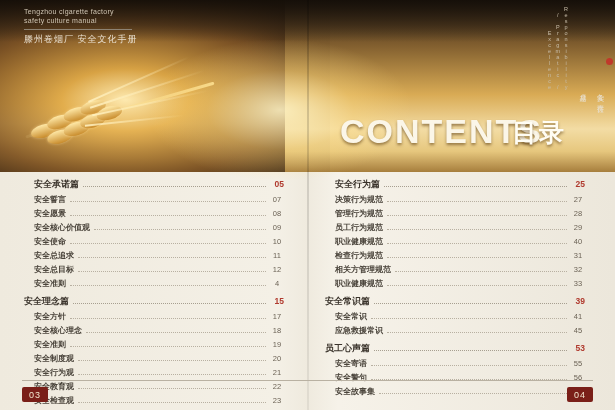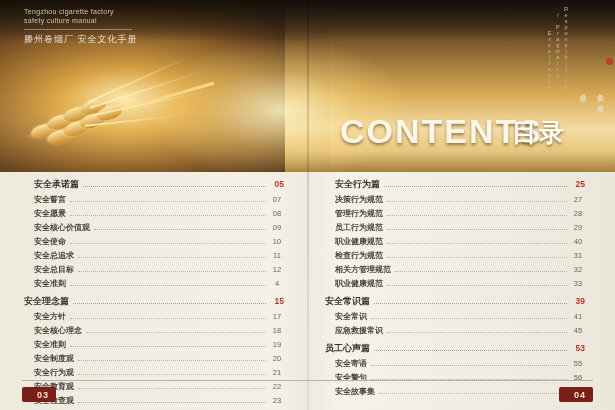--- a/index.html
+++ b/index.html
@@ -114,22 +114,22 @@
     border-bottom:1px dotted #b8b0a1;
   }
   .item .p{font-size:7.5px;color:#6b6255;width:14px;text-align:center;}
   .first-head{margin-top:0;margin-left:10px;}
   
   .foot-line{
     position:absolute;left:22px;top:380px;width:571px;height:1px;background:#b9b1a2;
   }
   .pg{
     position:absolute;top:387px;width:26px;height:15px;border-radius:2px;
-    background:#7a1f18;color:#f3e7cf;font-size:9px;font-weight:bold;
-    display:flex;align-items:center;justify-content:center;letter-spacing:1px;padding-left:8px;
+    background:#7a1f18;color:#f3e7cf;font-size:9px;font-weight:normal;
+    display:flex;align-items:center;justify-content:center;letter-spacing:1px;
   }
   .pg.l{left:22px;}
   .pg.r{right:22px;}
   .gutter{
     position:absolute;left:307px;top:0;width:2px;height:410px;
     background:linear-gradient(180deg,rgba(0,0,0,0.18),rgba(0,0,0,0.06));
   }
 </style>
 </head>
 <body>

